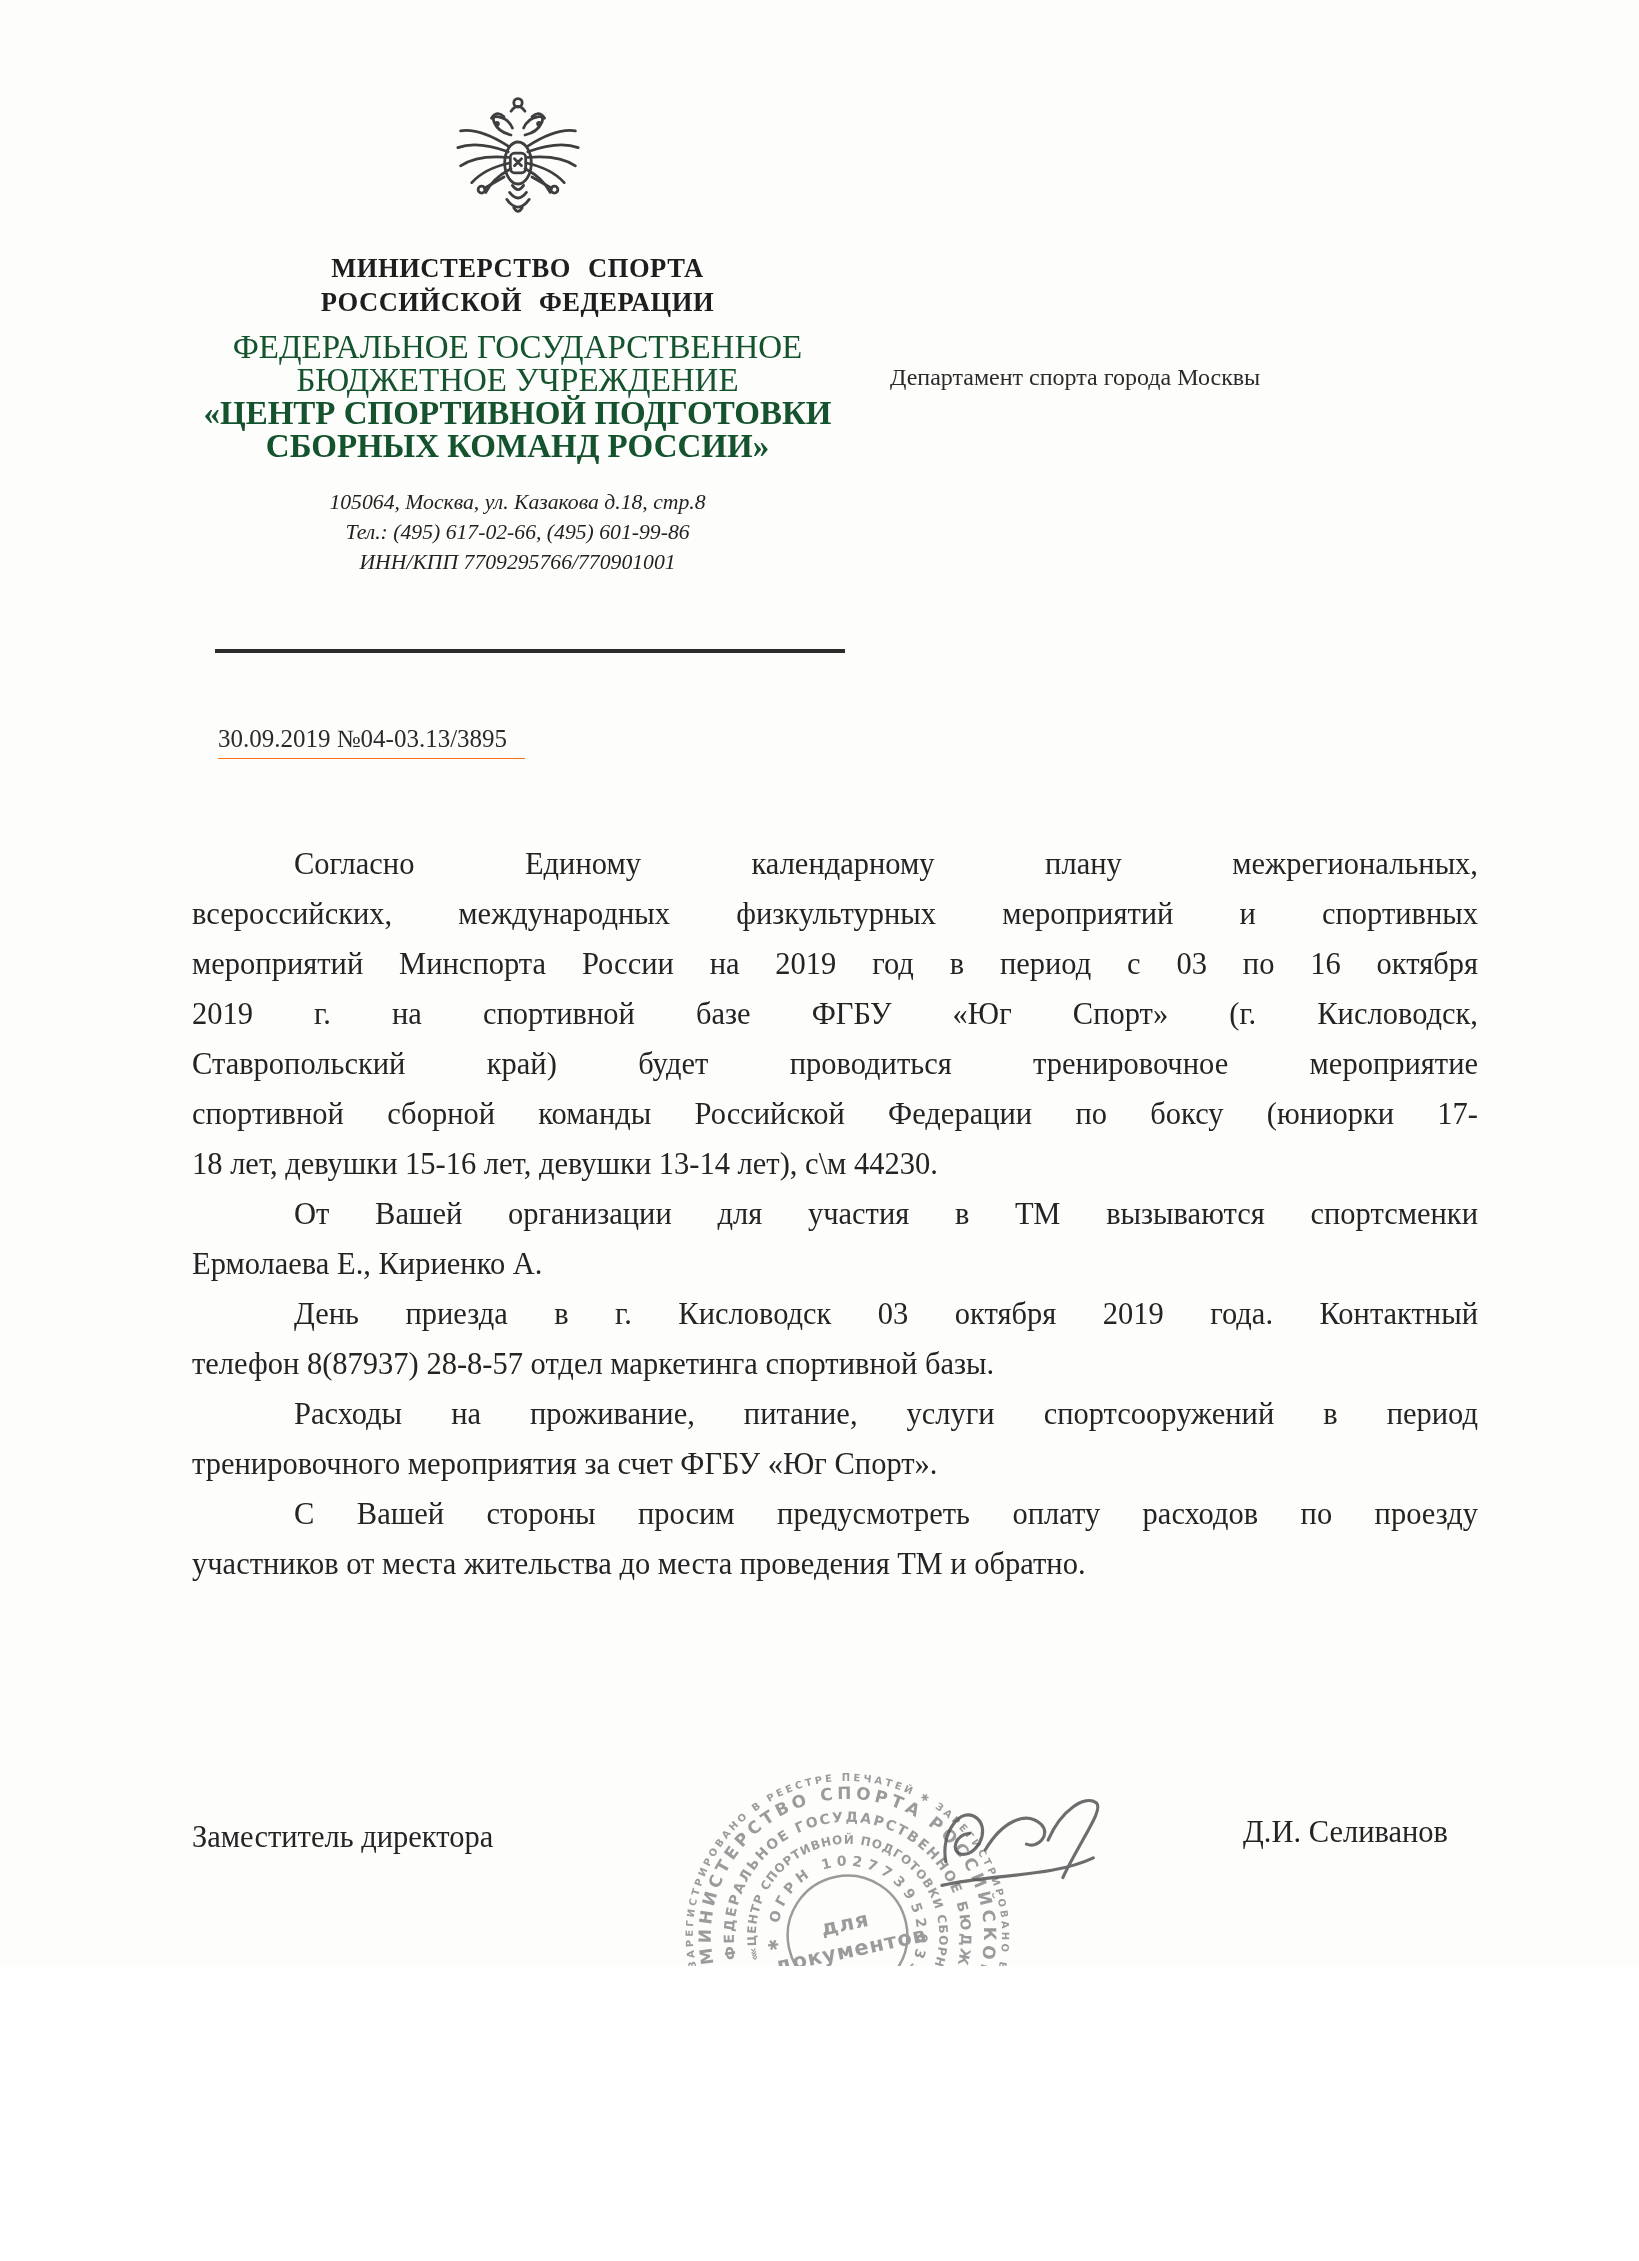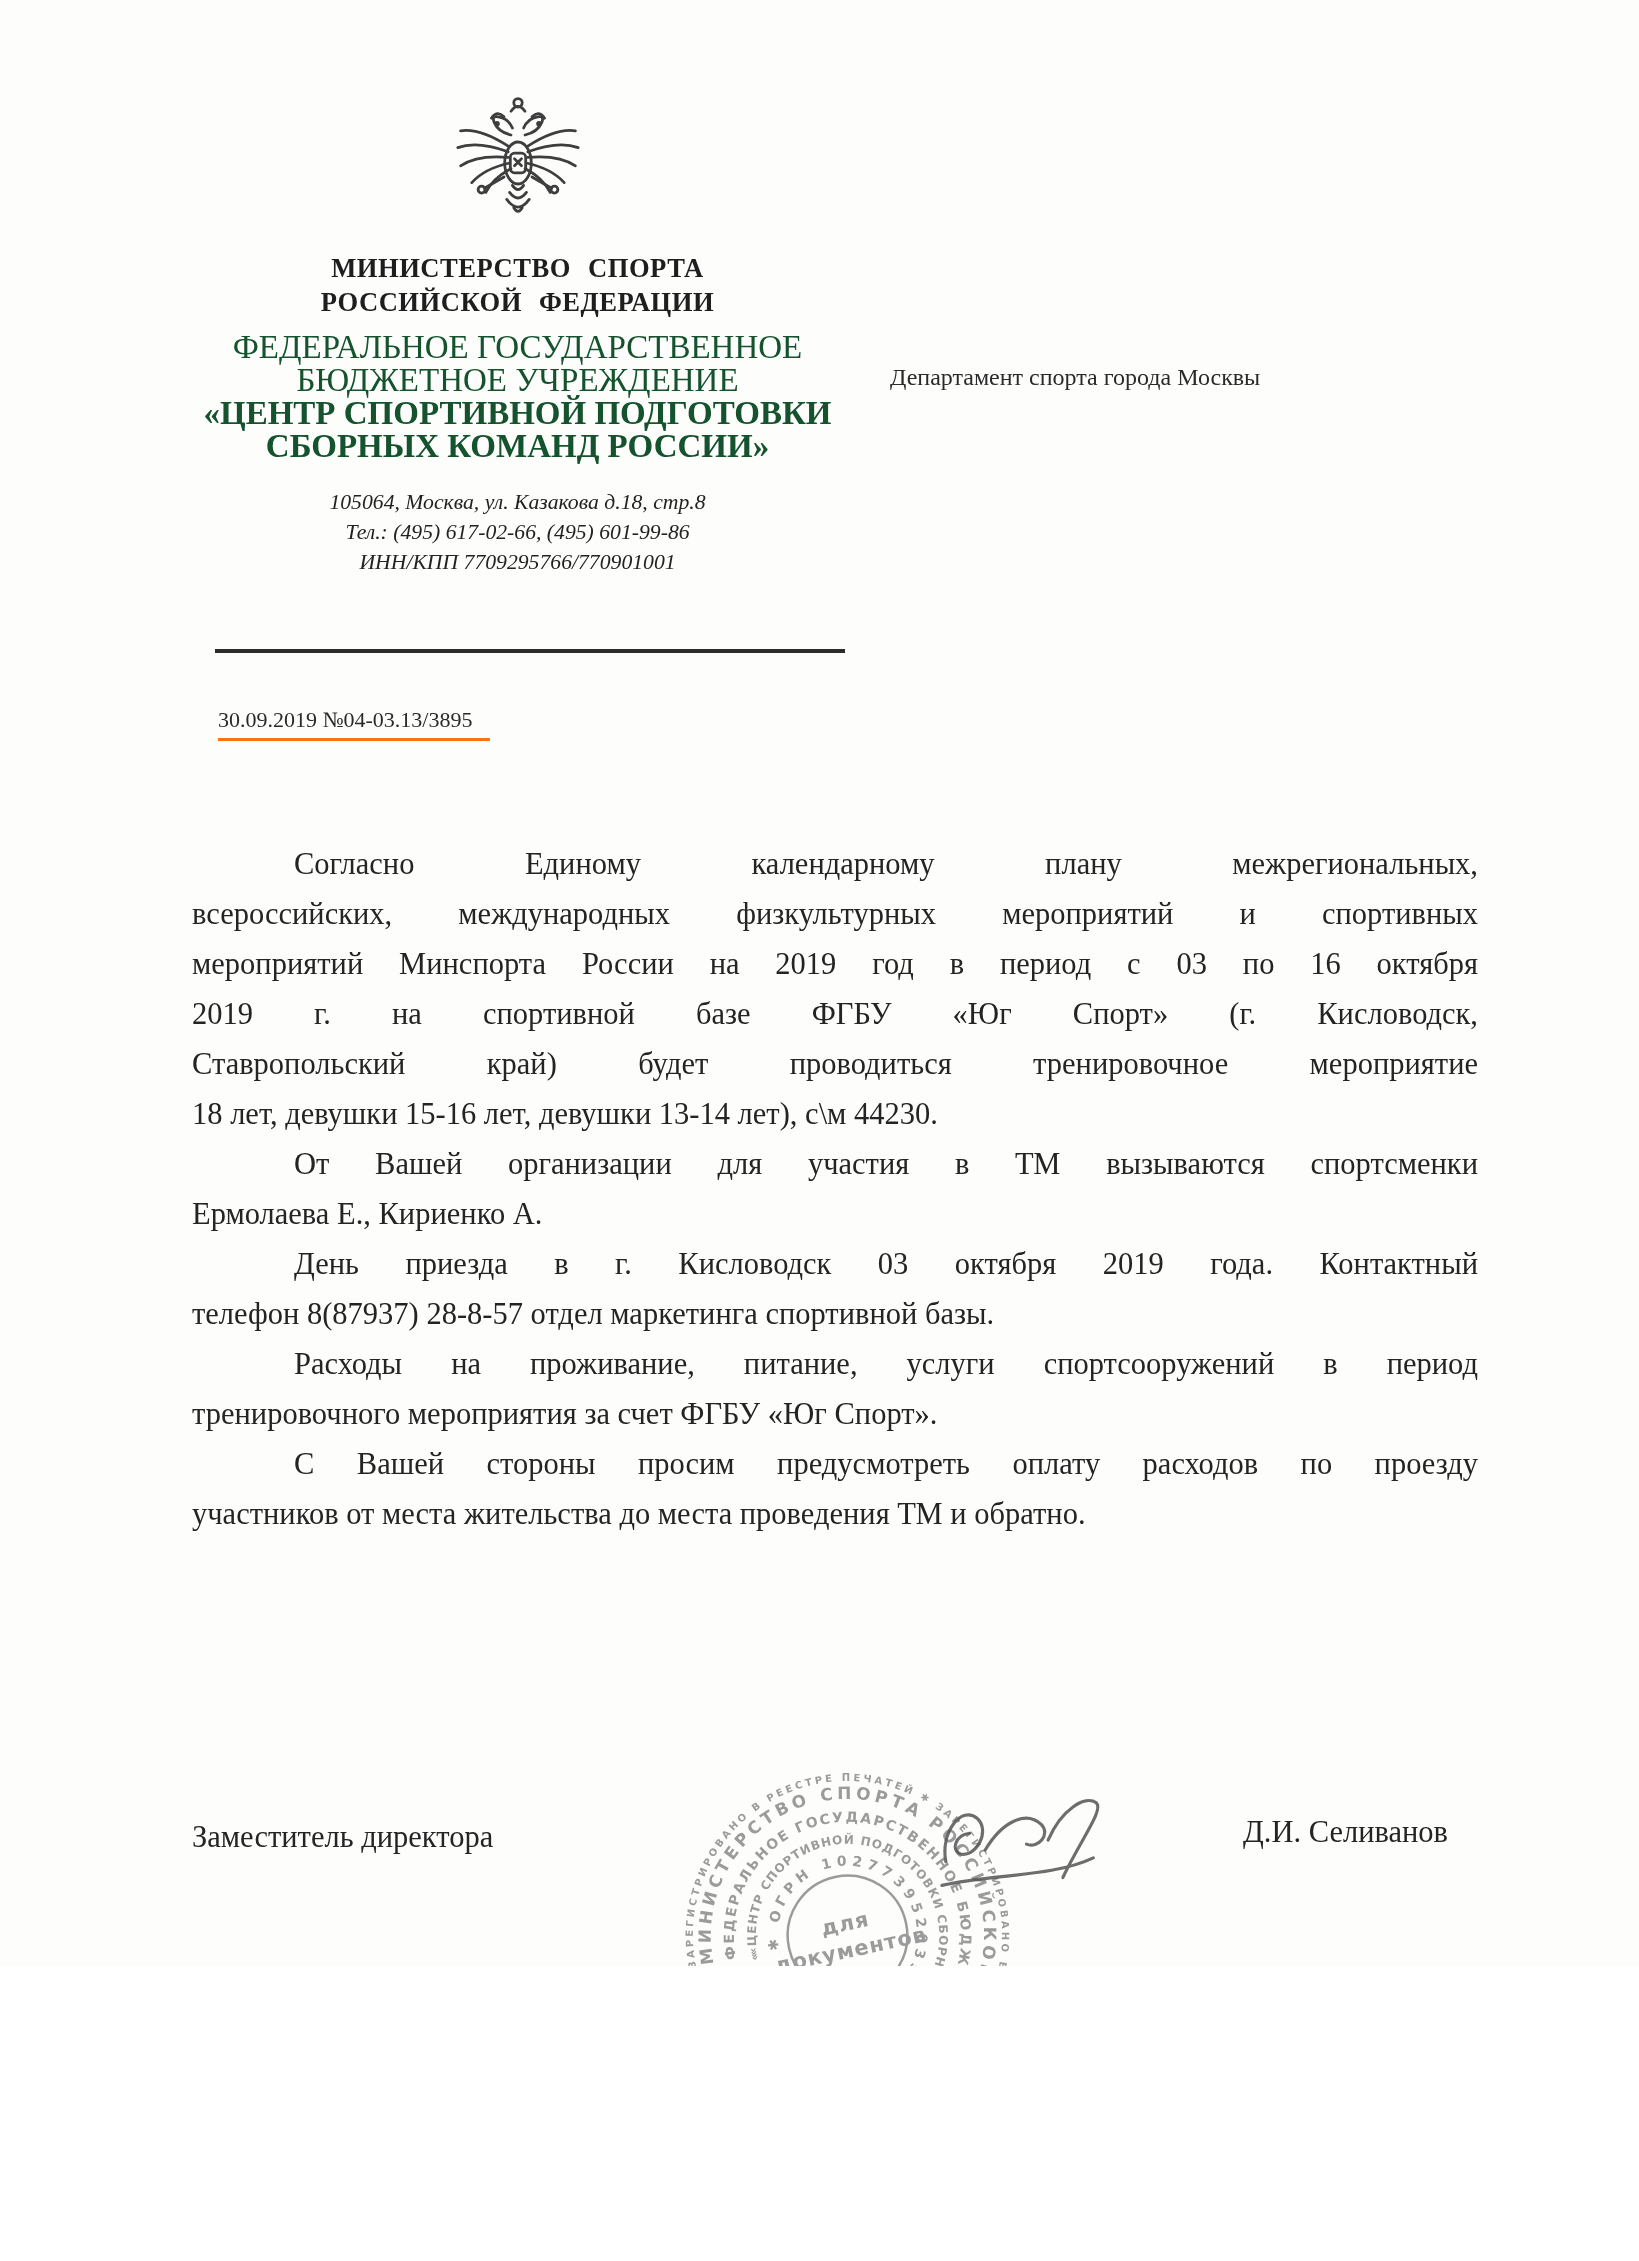--- a/index.html
+++ b/index.html
@@ -11,22 +11,22 @@
   
   .letterhead{position:absolute;left:163px;top:95px;width:709px;text-align:center;}
   .coat{display:block;margin:0 auto 5.9px auto;}
   .ministry{font-weight:bold;font-size:26.6px;line-height:34px;color:#1e1e1e;word-spacing:9.9px;letter-spacing:0.5px;}
   .orgblock{margin-top:12px;font-size:33px;line-height:33px;color:#14532d;}
   .orgblock .b{font-weight:bold;}
   .contact{margin-top:25.6px;font-size:21.7px;line-height:29.6px;color:#222;font-style:italic;}
   .rule{position:absolute;left:215px;top:649px;width:630px;height:3.9px;background:#2c2c2c;}
   .recipient{position:absolute;left:890px;top:364px;font-size:24px;color:#2a2a2a;}
   .ref{
-    position:absolute;left:218px;top:707px;font-size:22px;color:#2a2a2a;
-    padding-bottom:4.9px;border-bottom:3px solid #f97316;padding-right:17.7px;
+    position:absolute;left:218px;top:725px;font-size:25px;color:#2a2a2a;
+    padding-bottom:4.9px;border-bottom:1px solid #f97316;padding-right:17.7px;
   }
   
   .body-text{position:absolute;left:192px;top:839px;width:1286px;font-size:30.5px;line-height:50px;color:#242424;}
   .body-line{text-align:justify;text-align-last:justify;white-space:normal;}
   .body-line.first{text-indent:102px;}
   .body-line.last{text-align:center;text-align-last:left;}
   
   .sig-title{position:absolute;left:192px;top:1820px;font-size:30.5px;color:#242424;}
   .sig-name{position:absolute;left:1243px;top:1815px;font-size:30.5px;color:#242424;}
   
@@ -118,20 +118,21 @@
   <div class="recipient">Департамент спорта города Москвы</div>
 
   <div class="ref">30.09.2019 №04-03.13/3895</div>
 
   <div class="body-text">
       <div class="body-line first">Согласно Единому календарному плану межрегиональных,</div>
       <div class="body-line">всероссийских, международных физкультурных мероприятий и спортивных</div>
       <div class="body-line">мероприятий Минспорта России на 2019 год в период с 03 по 16 октября</div>
       <div class="body-line">2019 г. на спортивной базе ФГБУ «Юг Спорт» (г. Кисловодск,</div>
       <div class="body-line">Ставропольский край) будет проводиться тренировочное мероприятие</div>
+      <div class="body-line">спортивной сборной команды Российской Федерации по боксу (юниорки 17-</div>
       <div class="body-line last">18 лет, девушки 15-16 лет, девушки 13-14 лет), с\м 44230.</div>
       <div class="body-line first">От Вашей организации для участия в ТМ вызываются спортсменки</div>
       <div class="body-line last">Ермолаева Е., Кириенко А.</div>
       <div class="body-line first">День приезда в г. Кисловодск 03 октября 2019 года. Контактный</div>
       <div class="body-line last">телефон 8(87937) 28-8-57 отдел маркетинга спортивной базы.</div>
       <div class="body-line first">Расходы на проживание, питание, услуги спортсооружений в период</div>
       <div class="body-line last">тренировочного мероприятия за счет ФГБУ «Юг Спорт».</div>
       <div class="body-line first">С Вашей стороны просим предусмотреть оплату расходов по проезду</div>
       <div class="body-line last">участников от места жительства до места проведения ТМ и обратно.</div>
     </div>

